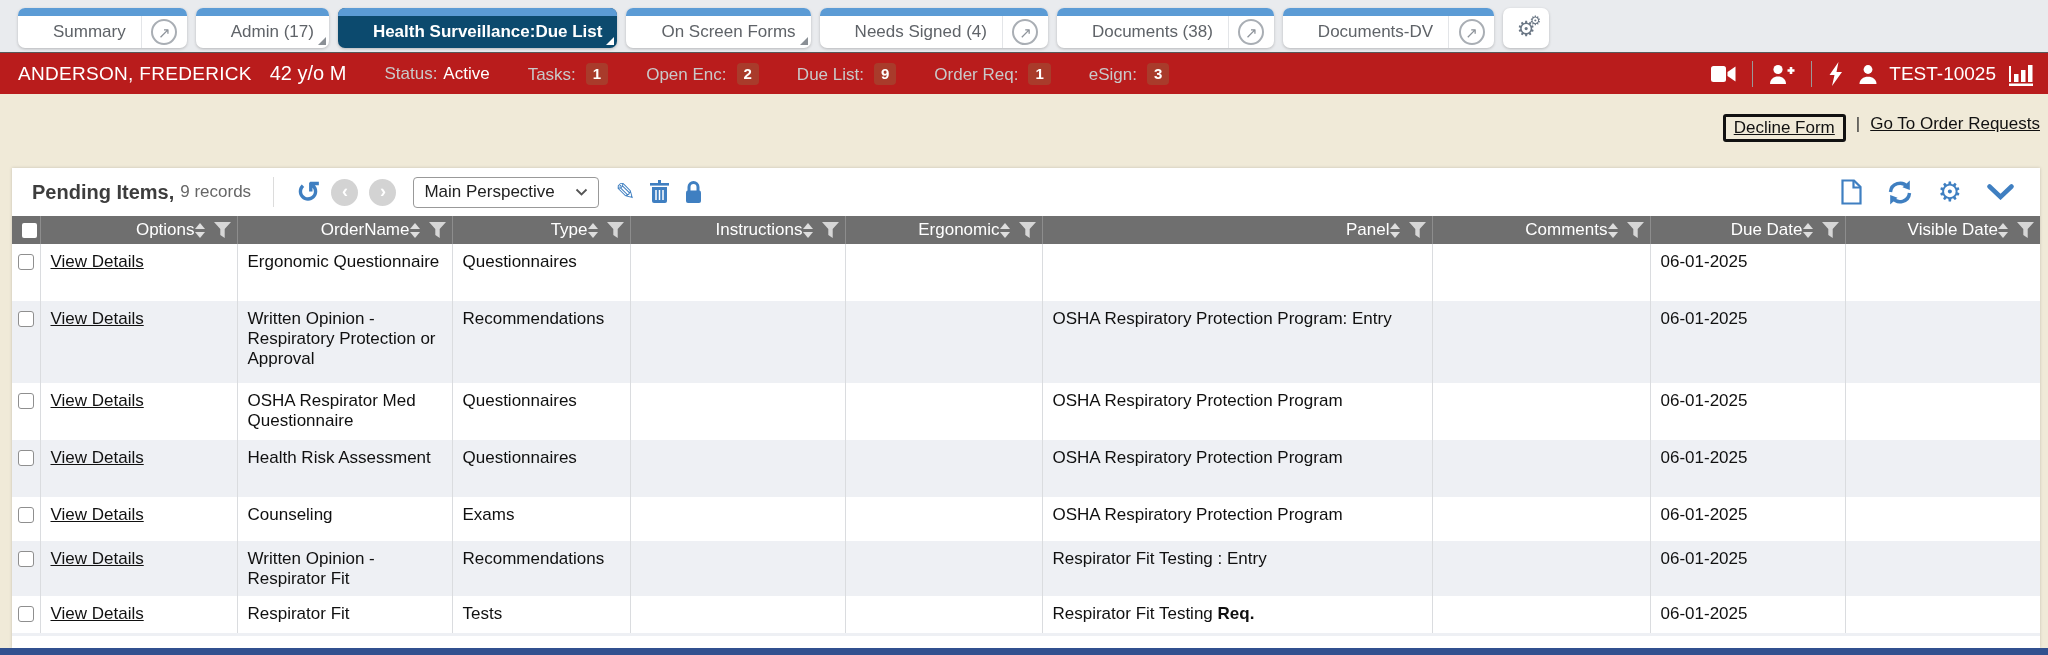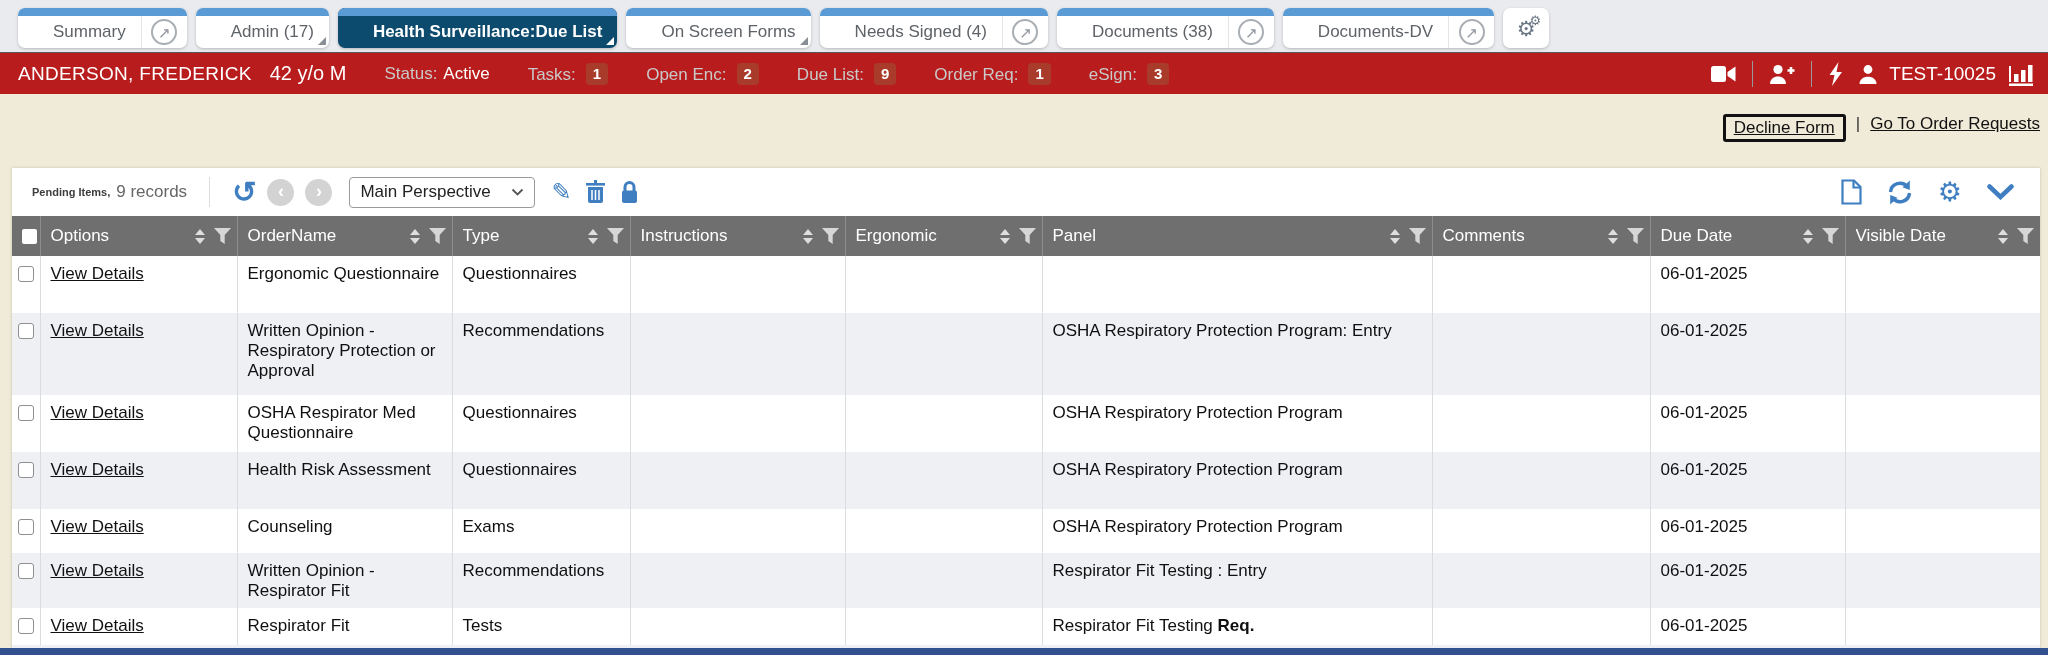--- a/index.html
+++ b/index.html
@@ -84,21 +84,21 @@
   .lsep { color:#333; }
 
   
   .panel {
     position:absolute; left:12px; right:8px; top:74px; height:480px;
     background:#fff; overflow:hidden; box-shadow:0 0 3px rgba(0,0,0,.18);
   }
 
   
   .toolbar { height:48px; display:flex; align-items:center; padding:0 16px 0 20px; }
-  .t-title  { font-weight:bold; font-size:11px; color:#3d3d3d; }
+  .t-title  { font-weight:bold; font-size:20px; color:#3d3d3d; }
   .t-records{ font-size:17px; color:#666; margin-left:6px; }
   .t-div { width:1px; height:30px; background:#dcdcdc; margin:0 22px; }
   .undo { color:#3f7fc1; font-size:29px; font-weight:bold; line-height:26px; cursor:pointer; }
   .navbtn {
     width:27px; height:27px; border-radius:50%; background:#d3d3d3; color:#fff;
     display:flex; align-items:center; justify-content:center;
     font-size:18px; font-weight:bold; margin-left:11px; cursor:pointer; padding-bottom:2px;
   }
   .selectbox {
     margin-left:17px; width:186px; height:31px; border:1px solid #999; border-radius:4px;
@@ -107,22 +107,22 @@
   }
   .pencil { color:#3f7fc1; font-size:24px; margin-left:16px; line-height:1; cursor:pointer; }
   .t-ic { margin-left:13px; display:flex; align-items:center; cursor:pointer; }
   .t-right { margin-left:auto; display:flex; align-items:center; gap:25px; margin-right:10px; }
   .t-right .t-ic { margin-left:0; }
   .gear-blue { color:#3f7fc1; font-size:27px; line-height:1; cursor:pointer; }
 
   
   table { border-collapse:collapse; table-layout:fixed; width:2028px; font-size:17px; color:#101010; }
   thead th {
-    background:#6f6f6f; height:40px; color:#fff; font-weight:normal;
-    text-align:left; padding:0 6px 0 10px; border-right:1px solid #8d8d8d;
+    background:#6f6f6f; height:28px; color:#fff; font-weight:normal;
+    text-align:right; padding:0 6px 0 10px; border-right:1px solid #8d8d8d;
     overflow:hidden; white-space:nowrap;
   }
   thead th:last-child { border-right:none; }
   .hwrap { display:flex; align-items:center; }
   .hlbl { flex:1 1 auto; overflow:hidden; }
   .sort { display:flex; flex-direction:column; gap:3px; margin-right:9px; cursor:pointer; flex:none; }
   .tri-up { width:0; height:0; border-left:5px solid transparent; border-right:5px solid transparent; border-bottom:6px solid #dedede; }
   .tri-dn { width:0; height:0; border-left:5px solid transparent; border-right:5px solid transparent; border-top:6px solid #dedede; }
   .funnel { display:flex; align-items:center; cursor:pointer; flex:none; }
   .cb-h { display:block; width:15px; height:15px; background:#fff; border-radius:2px; margin:0 auto; cursor:pointer; }

